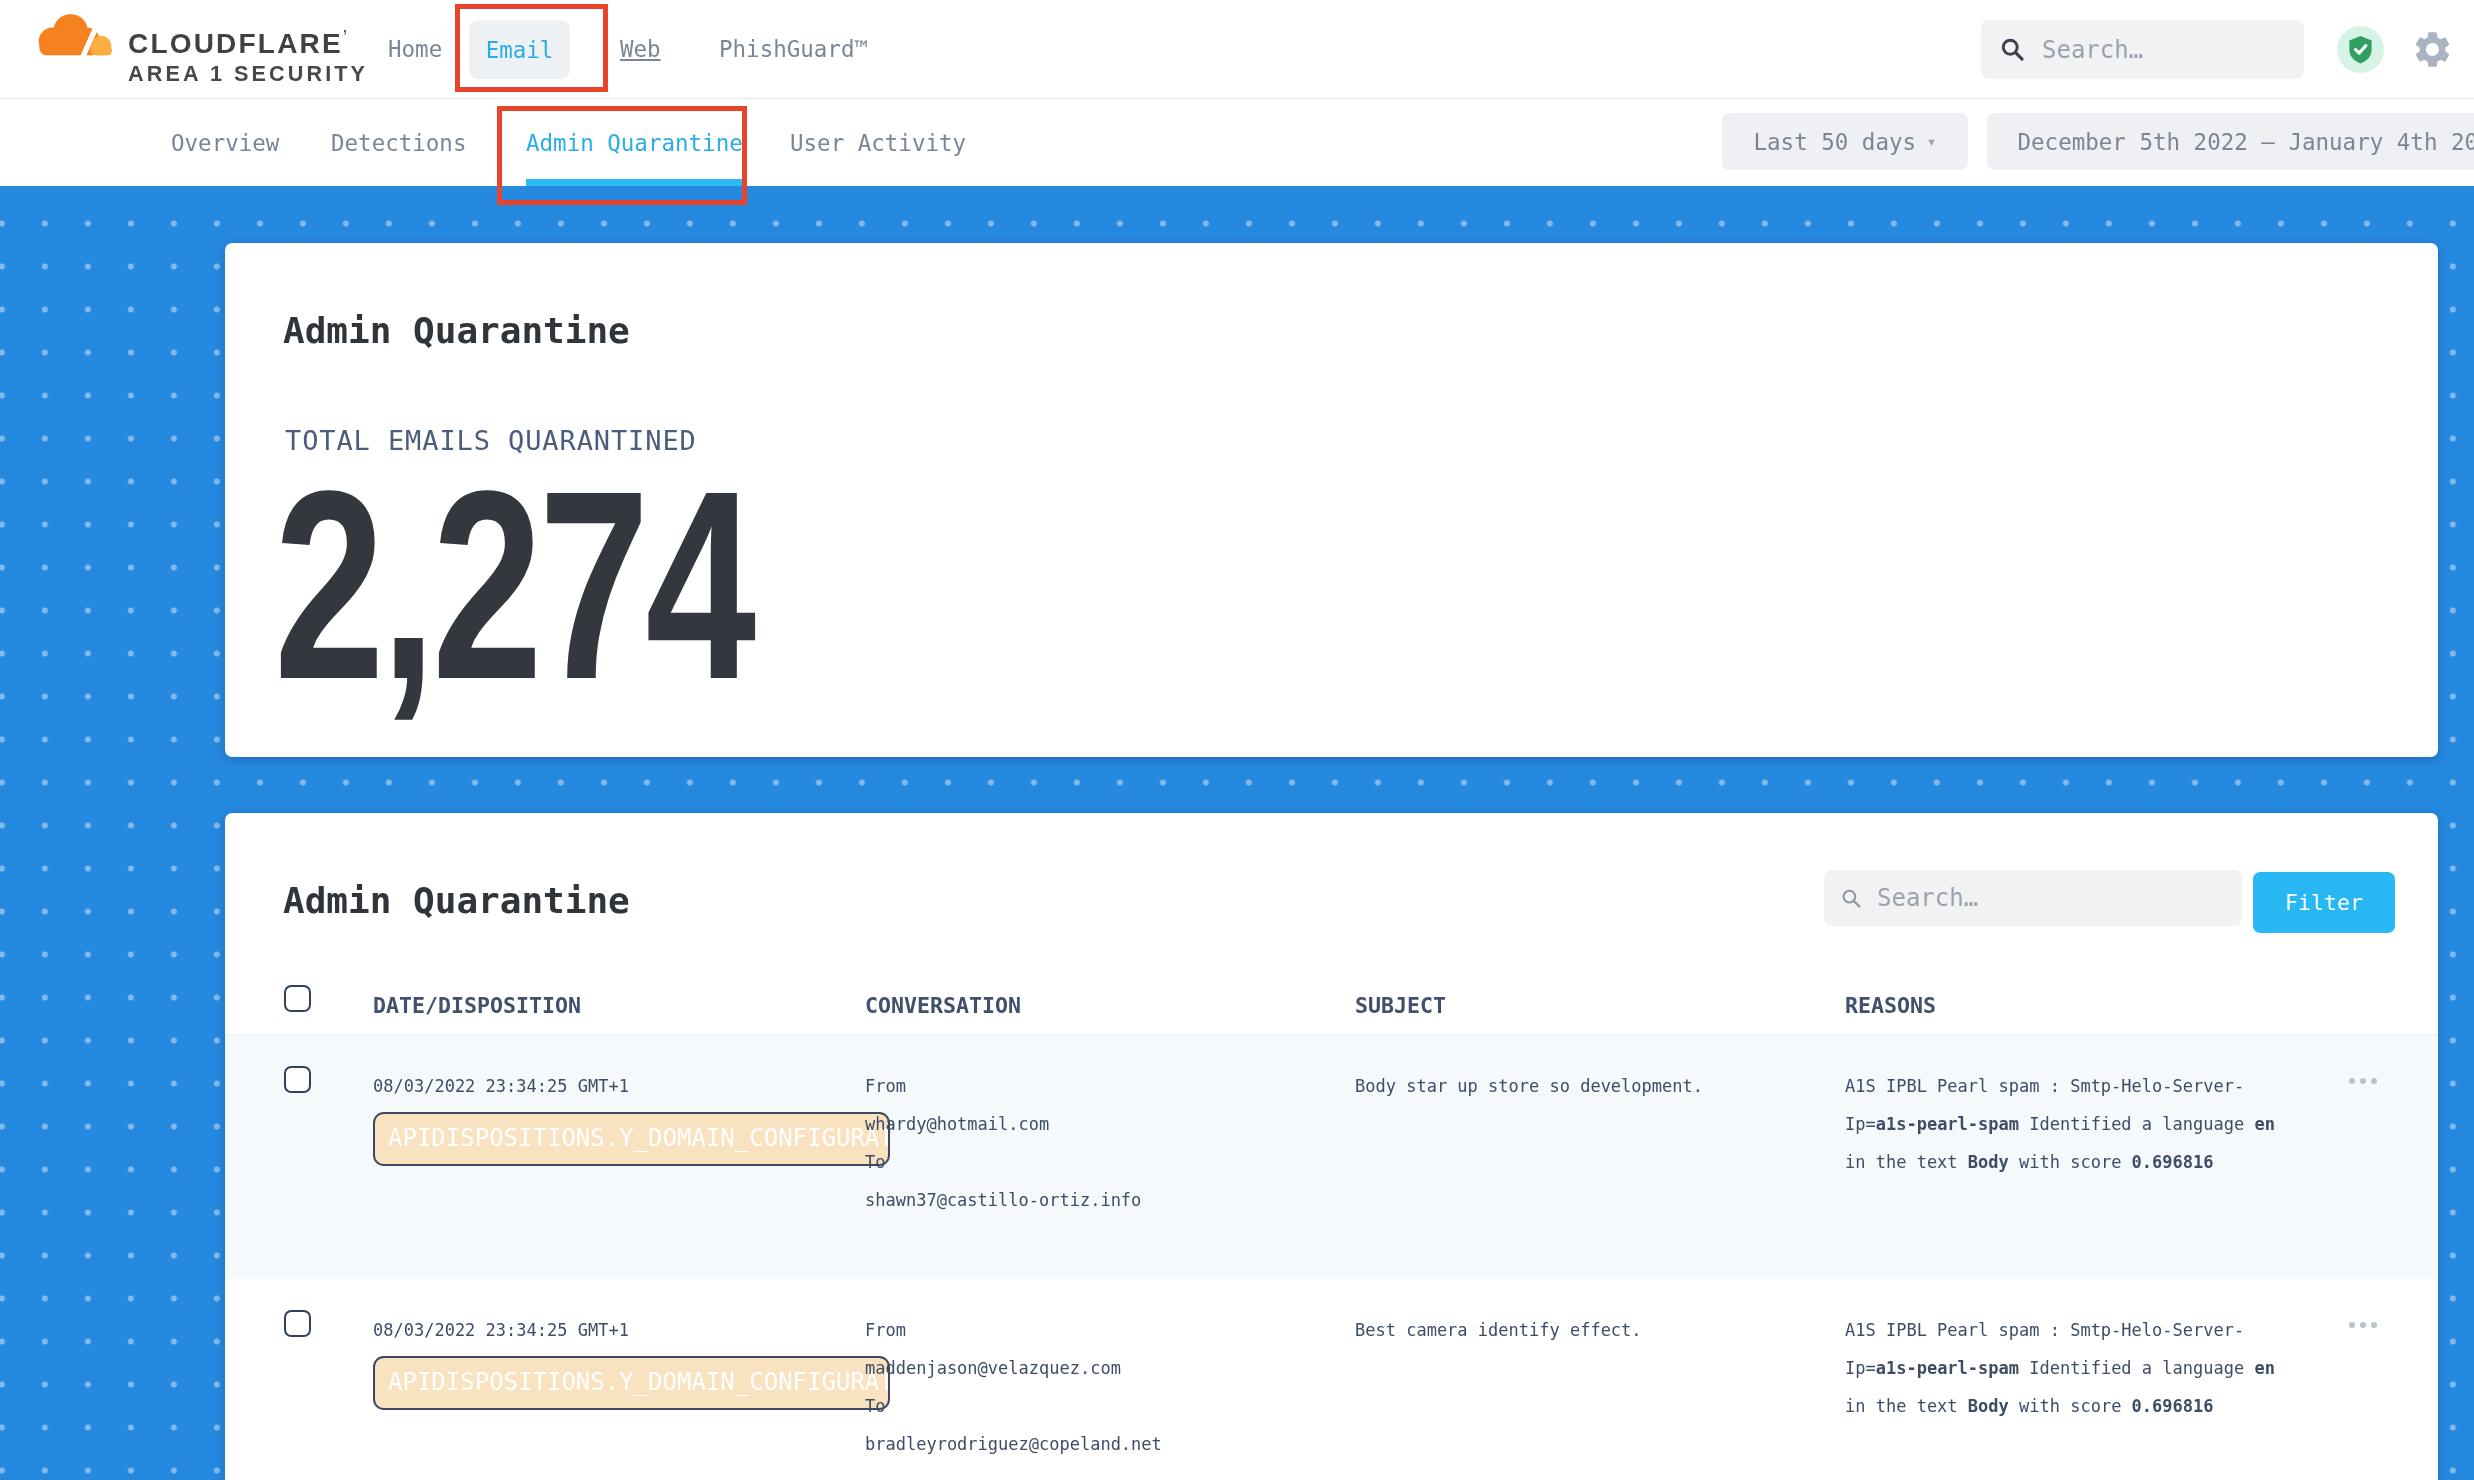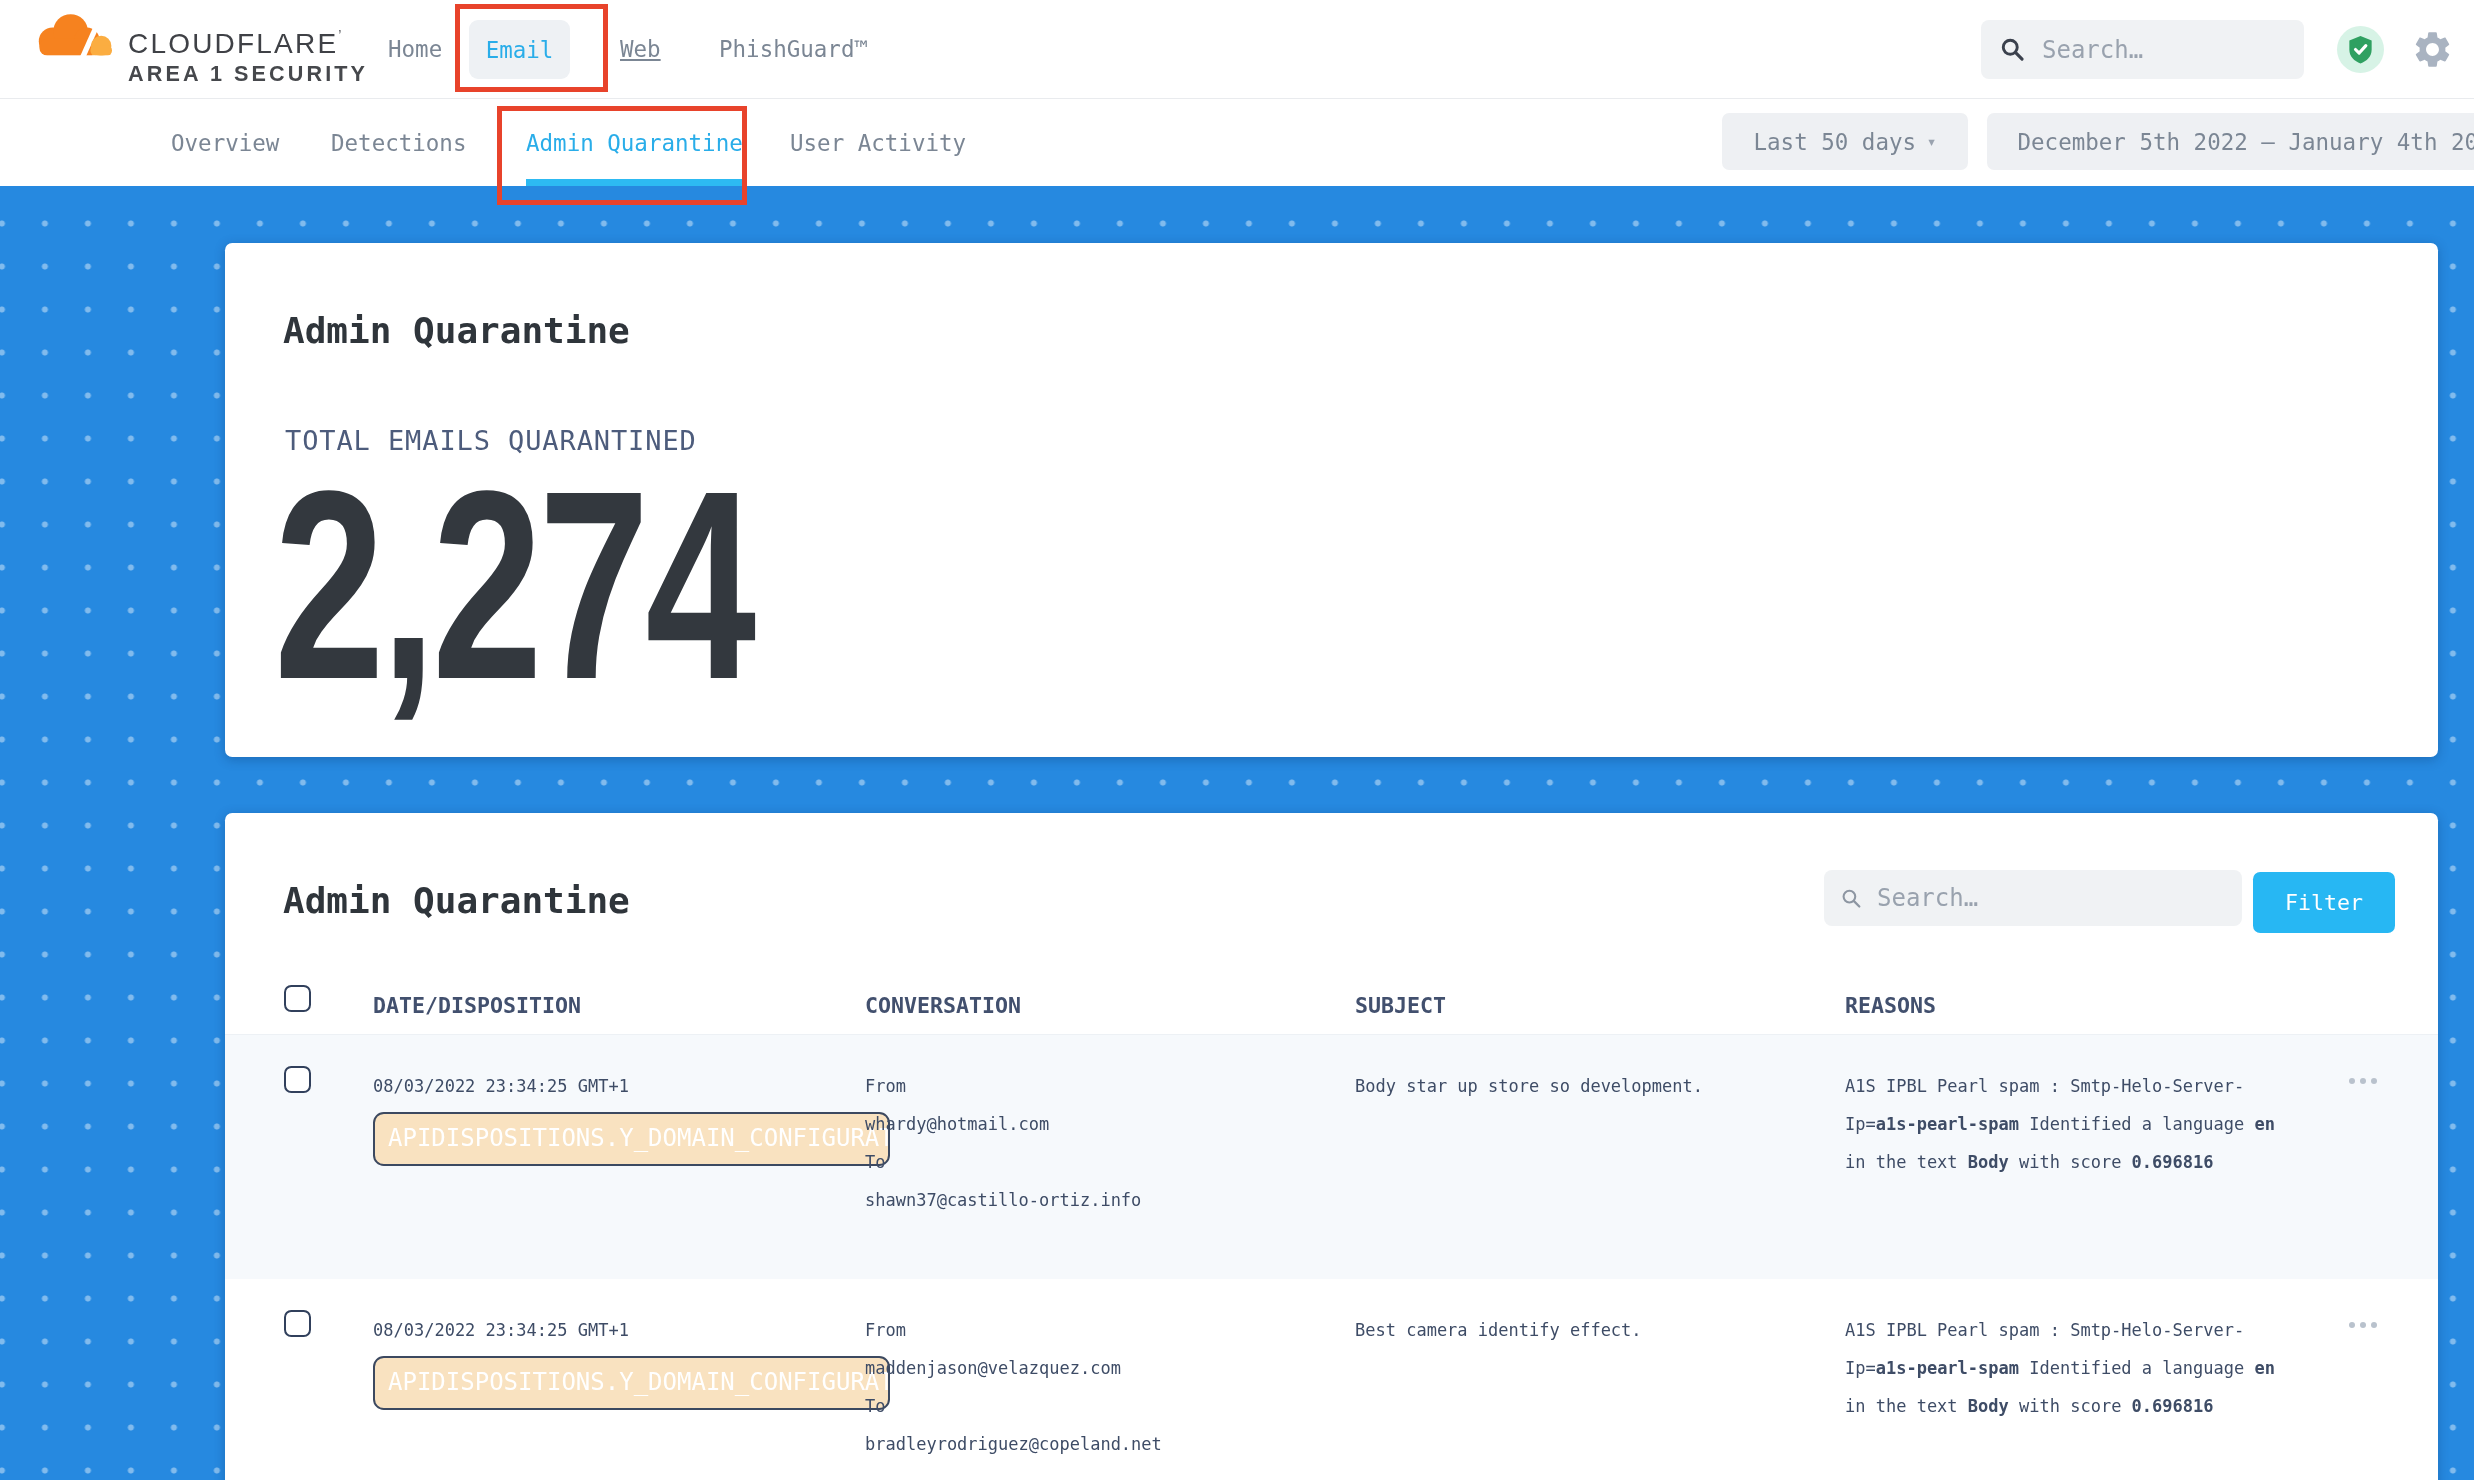--- a/index.html
+++ b/index.html
@@ -11,21 +11,21 @@
   }
   *{margin:0;padding:0;box-sizing:border-box;}
   html,body{width:2475px;height:1480px;background:#fff;}
   body{font-family:"DejaVu Sans Mono","Liberation Mono",monospace;}
   .screen{position:absolute;left:0;top:0;width:2475px;height:1480px;overflow:hidden;background:#fff;}
 
   
   .topbar{position:absolute;left:0;top:0;width:2475px;height:99px;background:#fff;border-bottom:1.8px solid #e9ebee;z-index:10;}
   .logo-svg{position:absolute;left:30.5px;top:10.8px;}
   .brand{position:absolute;left:128px;top:0;color:#3f4146;font-family:"Liberation Sans",sans-serif;}
-  .brand-l1{position:absolute;left:0;top:27px;font-size:28px;font-weight:400;letter-spacing:2.2px;white-space:nowrap;}
+  .brand-l1{position:absolute;left:0;top:27px;font-size:28px;font-weight:700;letter-spacing:2.2px;white-space:nowrap;}
   .brand-tm{font-size:14.4px;vertical-align:12.6px;color:#5a5c60;}
   .brand-l2{position:absolute;left:0;top:61px;font-size:21.6px;font-weight:900;letter-spacing:3.1px;white-space:nowrap;color:#46484c;}
   .topnav-item{position:absolute;top:36px;font-size:22.5px;color:var(--text-muted);white-space:nowrap;cursor:pointer;}
   .nav-home{left:388px;} .nav-web{left:620px;text-decoration:underline;} .nav-phish{left:719px;}
   .email-pill{position:absolute;left:469px;top:20px;width:101px;height:59px;background:var(--pill-gray);border-radius:9px;display:flex;align-items:center;justify-content:center;cursor:pointer;}
   .email-pill span{font-size:22.5px;color:var(--accent-cyan);}
   .top-search{position:absolute;left:1981px;top:20px;width:323px;height:59px;background:#f0f2f4;border-radius:8px;display:flex;align-items:center;padding:0 18px;gap:16px;}
   .top-search svg{flex:0 0 auto;}
   .search-input{border:none;outline:none;background:transparent;font-family:inherit;font-size:24px;color:#4a515c;width:100%;}
   .search-input::placeholder{color:#99a2ae;}

